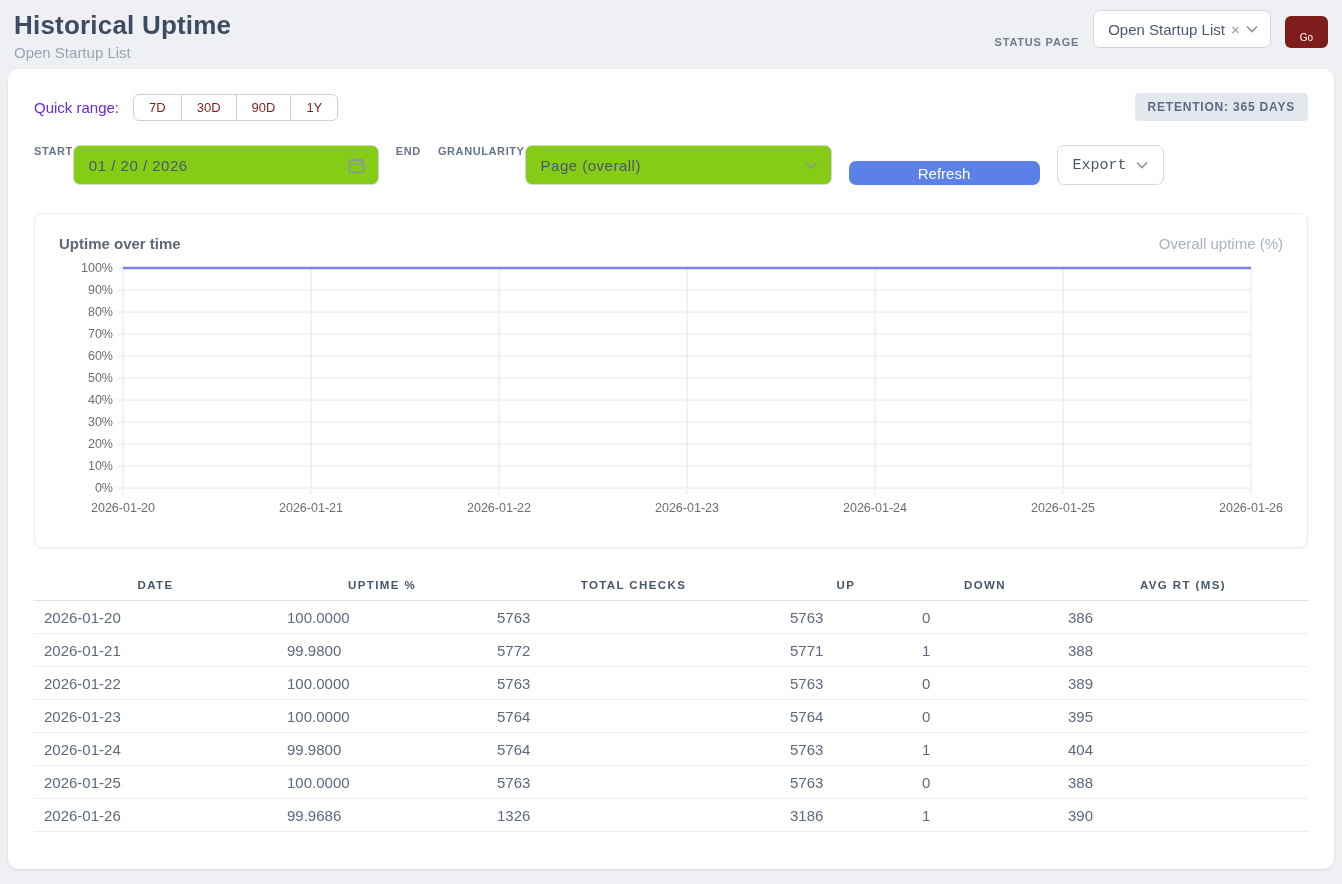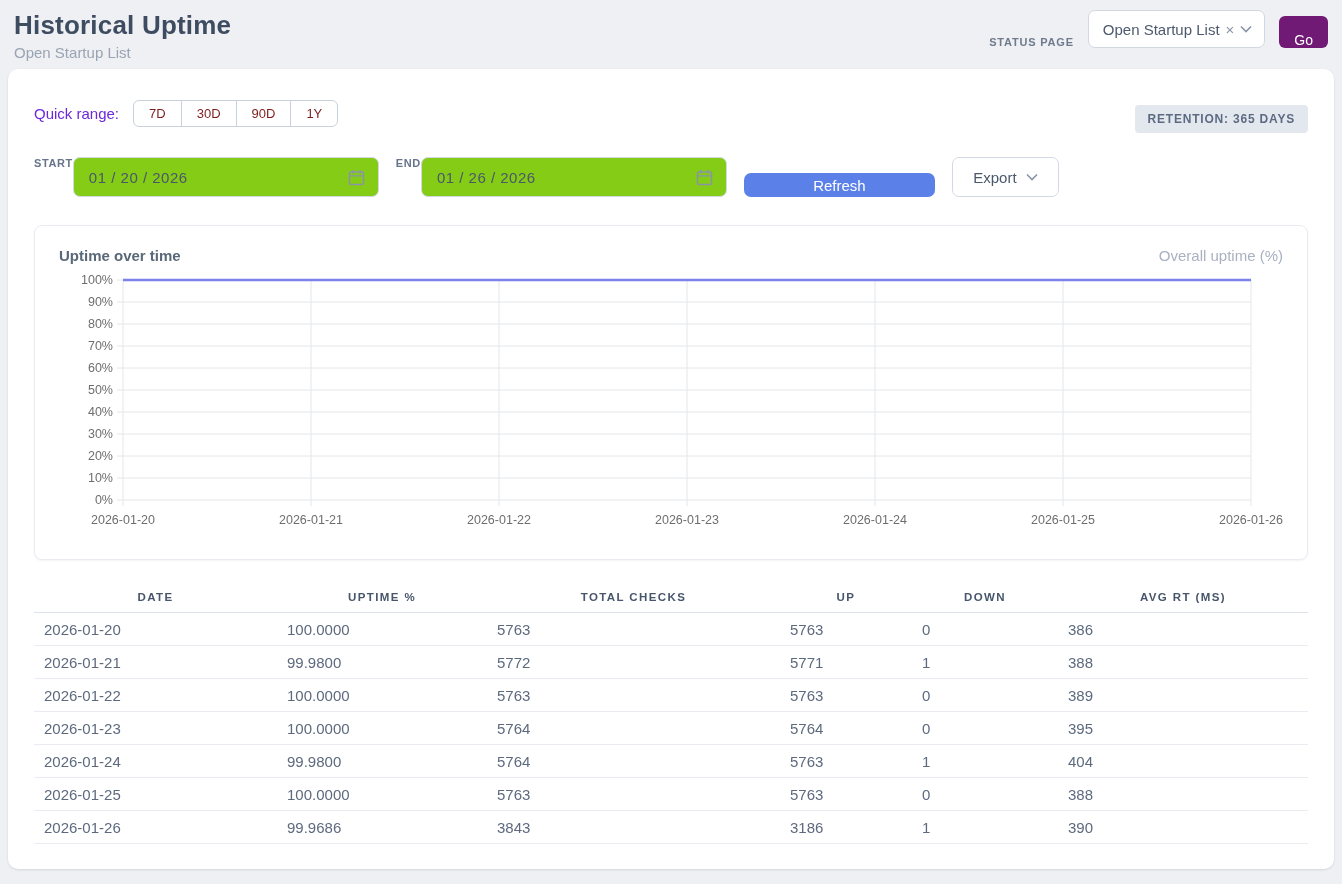--- a/index.html
+++ b/index.html
@@ -25,22 +25,22 @@
   }
   .status-select {
     display: flex; align-items: center; gap: 6px;
     background: #fff; border: 1px solid #d2d8e2; border-radius: 7px;
     height: 38px; padding: 0 12px 0 14px; cursor: pointer;
   }
   .status-select-value { font-size: 15px; color: #4d5a6e; }
   .clear-x { font-size: 15px; color: #8a94a6; cursor: pointer; }
   .chev { stroke: #8a94a6; stroke-width: 1.6; fill: none; }
   .go-btn {
-    background: #701a75; color: #fff; border: none; border-radius: 6px;
-    height: 31px; padding: 16px 15px; font-size: 14px; cursor: pointer;
+    background: #7f1d1d; color: #fff; border: none; border-radius: 6px;
+    height: 31px; padding: 16px 15px; font-size: 10px; cursor: pointer;
     font-family: inherit;
   }
 
   
   .panel {
     background: #fff; margin: 0 8px; border-radius: 10px;
     box-shadow: 0 1px 3px rgba(16,24,40,.08), 0 1px 2px rgba(16,24,40,.04);
     padding: 24px 26px; height: 800px; overflow: hidden;
   }
 
@@ -51,21 +51,21 @@
   .seg-group { display: inline-flex; }
   .seg-btn {
     background: #fff; border: 1px solid #c9d1dd; color: #7f1d1d;
     font-size: 13px; padding: 5px 15px; cursor: pointer; margin-left: -1px;
     font-family: inherit;
   }
   .seg-btn:first-child { border-radius: 6px 0 0 6px; margin-left: 0; }
   .seg-btn:last-child { border-radius: 0 6px 6px 0; }
   .retention-badge {
     background: #e3e8ef; color: #5d6b82; font-size: 12px; font-weight: 700;
-    letter-spacing: .8px; padding: 7px 13px; border-radius: 4px; margin-top: 12px;
+    letter-spacing: .8px; padding: 7px 13px; border-radius: 4px;
   }
 
   
   .row-controls { display: flex; gap: 17px; margin-top: 24px; }
   .field { display: flex; flex-direction: row; }
   .field-label {
     font-size: 11px; font-weight: 700; color: #67748a;
     text-transform: uppercase; letter-spacing: .6px; margin-bottom: 9px;
   }
   .input-box {
@@ -78,21 +78,21 @@
   .select-box { cursor: pointer; }
   .cal-icon { display: inline-flex; cursor: pointer; }
   .primary-btn {
     align-self: flex-end; width: 191px; height: 24px;
     background: #5b80e8; color: #fff; border: none; border-radius: 7px;
     font-size: 15px; cursor: pointer; font-family: inherit;
   }
   .export-btn {
     align-self: flex-end; width: 107px; height: 40px;
     background: #fff; color: #4b586c; border: 1px solid #d3d9e3; border-radius: 7px;
-    font-size: 15px; cursor: pointer; font-family: Liberation Sans, sans-serif;
+    font-size: 15px; cursor: pointer; font-family: Liberation Mono, monospace;
     display: flex; align-items: center; justify-content: center; gap: 9px;
   }
 
   
   .chart-card {
     margin-top: 28px; border: 1px solid #e9ebf0; border-radius: 8px;
     box-shadow: 0 1px 2px rgba(16,24,40,.05);
     padding: 21px 24px 8px 24px; height: 335px;
   }
   .chart-head { display: flex; justify-content: space-between; align-items: center; }
@@ -159,30 +159,28 @@
               <rect x="1.5" y="3" width="14" height="12.5" rx="1.5" fill="none" stroke="#8a94a6" stroke-width="1.5"></rect>
               <line x1="5" y1="1" x2="5" y2="4.5" stroke="#8a94a6" stroke-width="1.5"></line>
               <line x1="12" y1="1" x2="12" y2="4.5" stroke="#8a94a6" stroke-width="1.5"></line>
               <line x1="1.5" y1="6.8" x2="15.5" y2="6.8" stroke="#8a94a6" stroke-width="1.3"></line>
             </svg>
         </span>
       </div>
     </div>
     <div class="field">
       <span class="field-label">END</span>
-      <div class="input-box w-end">
-        <span class="value">01 / 26 / 2026</span>
-        <span class="cal-icon">
-          <svg width="17" height="17" viewBox="0 0 17 17">
-              <rect x="1.5" y="3" width="14" height="12.5" rx="1.5" fill="none" stroke="#8a94a6" stroke-width="1.5"></rect>
-              <line x1="5" y1="1" x2="5" y2="4.5" stroke="#8a94a6" stroke-width="1.5"></line>
-              <line x1="12" y1="1" x2="12" y2="4.5" stroke="#8a94a6" stroke-width="1.5"></line>
-              <line x1="1.5" y1="6.8" x2="15.5" y2="6.8" stroke="#8a94a6" stroke-width="1.3"></line>
-            </svg>
-        </span>
+    </div>
+    <div class="field">
+      <span class="field-label">GRANULARITY</span>
+      <div class="input-box select-box w-gran">
+        <span class="value">Page (overall)</span>
+        <svg width="13" height="9" viewBox="0 0 13 9">
+            <polyline class="chev" points="1.5,2 6.5,7 11.5,2"></polyline>
+          </svg>
       </div>
     </div>
     <button class="primary-btn">Refresh</button>
     <button class="export-btn">
       <span>Export</span>
       <svg width="12" height="8" viewBox="0 0 12 8">
           <polyline class="chev" points="1,1.5 6,6.5 11,1.5"></polyline>
         </svg>
     </button>
   </div>
@@ -297,21 +295,21 @@
           <td>2026-01-25</td>
           <td>100.0000</td>
           <td>5763</td>
           <td>5763</td>
           <td>0</td>
           <td>388</td>
         </tr>
         <tr>
           <td>2026-01-26</td>
           <td>99.9686</td>
-          <td>3843</td>
+          <td>1326</td>
           <td>3186</td>
           <td>1</td>
           <td>390</td>
         </tr>
       </tbody>
   </table>
 
 </div>
 
 </body></html>

